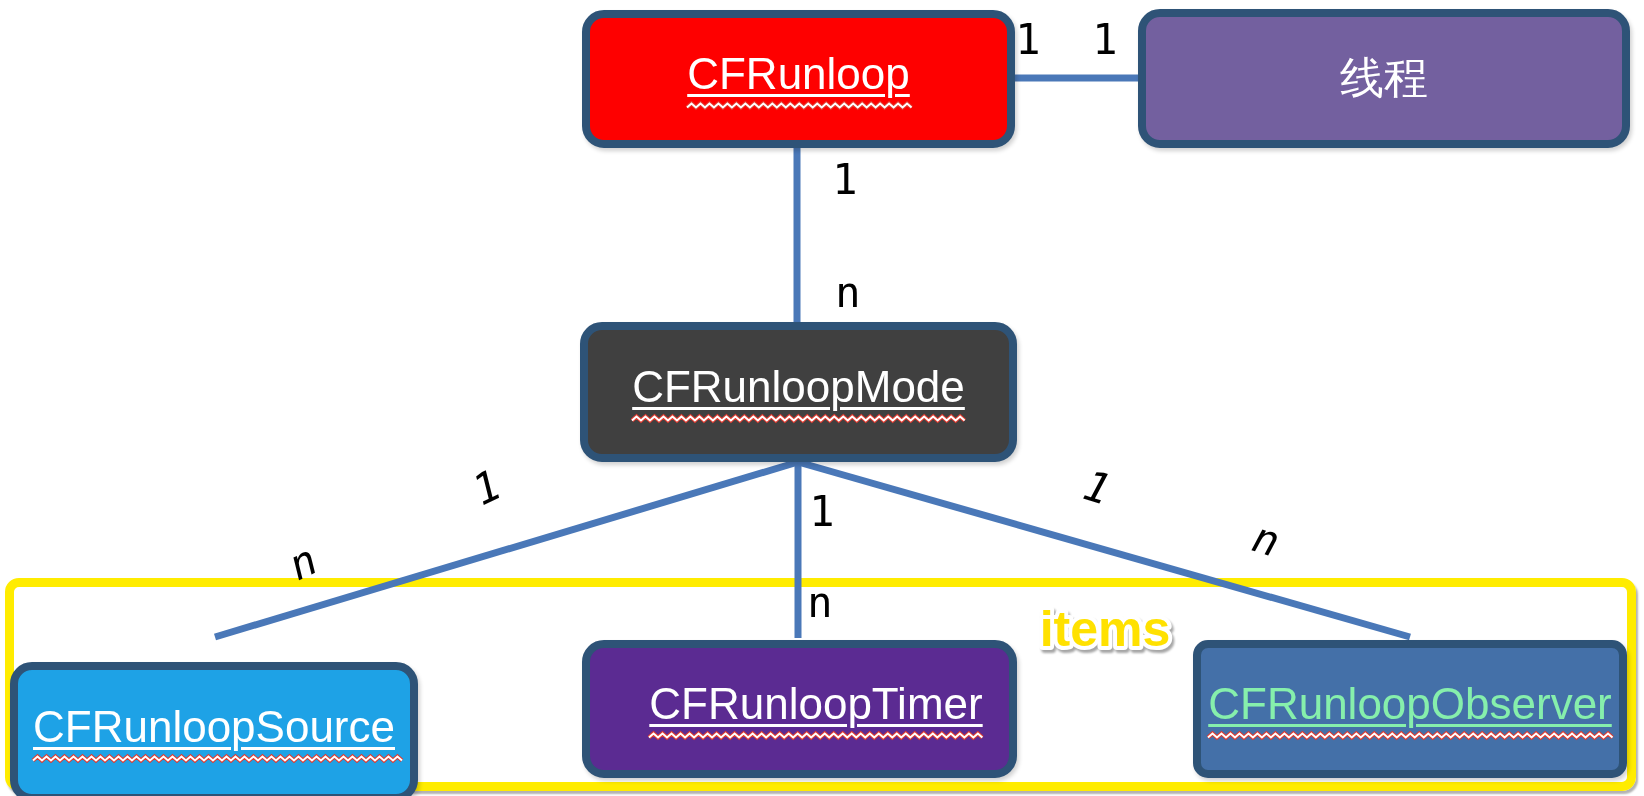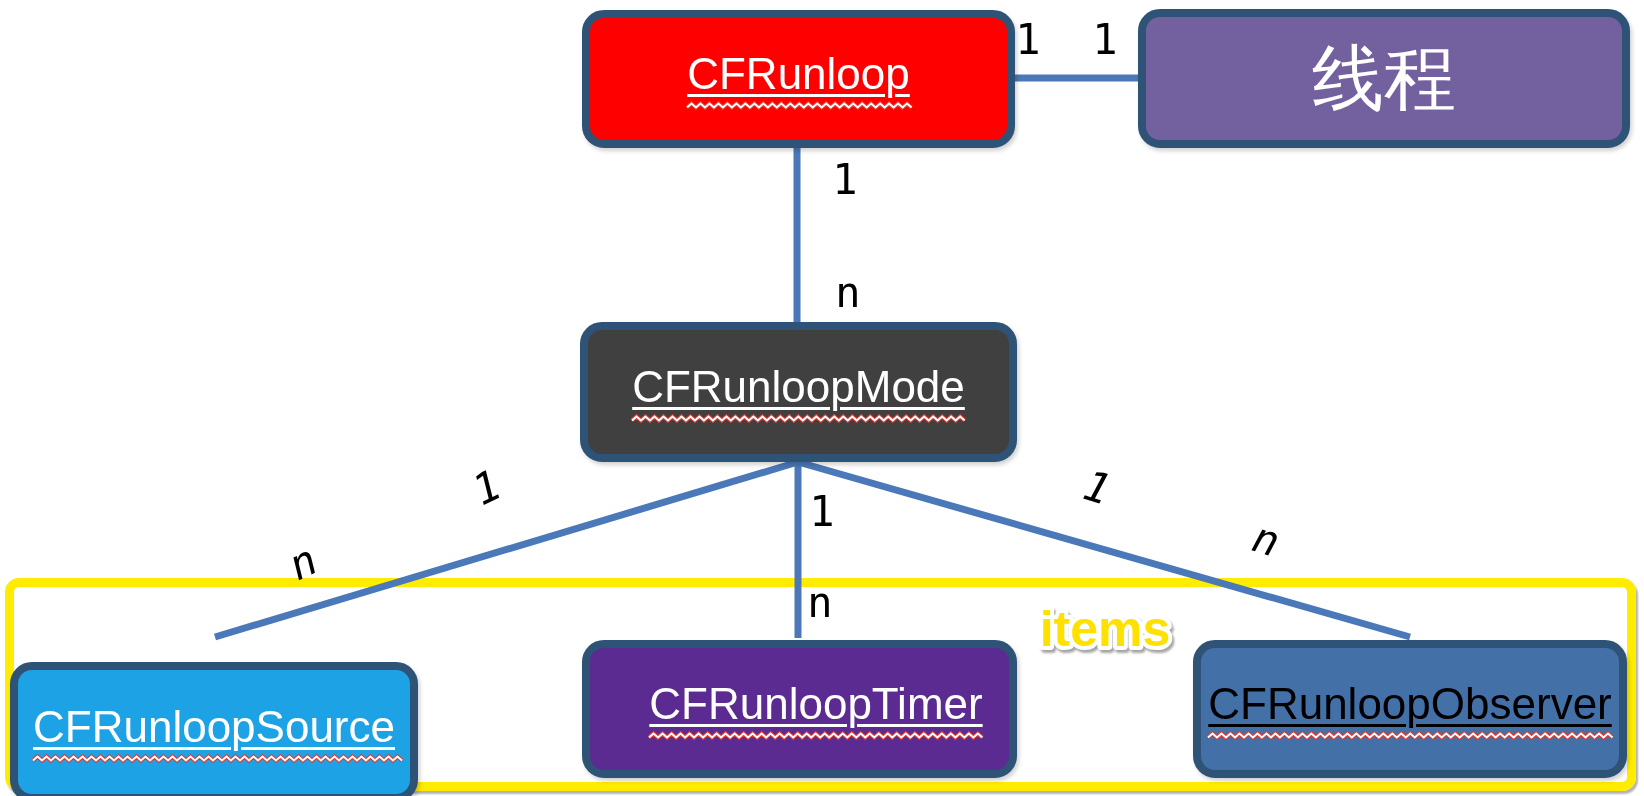--- a/index.html
+++ b/index.html
@@ -16,21 +16,21 @@
   
   svg.edges{position:absolute;left:0;top:0;width:1644px;height:796px;z-index:2;}
   svg.edges line{stroke:#4a78b8;stroke-width:7;}
   
   .node{
     position:absolute;box-sizing:border-box;border:8px solid #701a75;border-radius:22px;
     display:flex;align-items:center;justify-content:center;color:#ffffff;
     font-size:44px;z-index:3;box-shadow:2px 3px 4px rgba(0,0,0,.18);
   }
   #node-cfrunloop{left:582px;top:10px;width:433px;height:138px;}
-  #node-thread  {left:1138px;top:9px;width:492px;height:139px;font-size:72px;}
+  #node-thread  {left:1138px;top:9px;width:492px;height:139px;font-size:44px;}
   #node-mode    {left:580px;top:322px;width:437px;height:140px;}
   #node-source  {left:10px;top:662px;width:408px;height:140px;}
   #node-timer   {left:582px;top:640px;width:435px;height:138px;}
   #node-observer{left:1193px;top:640px;width:434px;height:138px;}
   
   .lbl-wrap{display:inline-flex;flex-direction:column;align-items:stretch;}
   .lbl-text{
     white-space:nowrap;text-decoration:underline;text-decoration-thickness:3px;
     text-underline-offset:5px;line-height:1.15;
   }
@@ -118,21 +118,21 @@
   <div class="node" id="node-timer" style="background-color: rgb(91, 43, 146); border-color: rgb(46, 83, 119); color: rgb(255, 255, 255); padding-left: 33px;">
     <span class="lbl-wrap">
       <span class="lbl-text">CFRunloopTimer</span>
       <svg class="squiggle" preserveAspectRatio="none" viewBox="0 0 333 7">
           <path class="sq-red" d="M0 5.5 L4.5 1.5 L9 5.5 L13.5 1.5 L18 5.5 L22.5 1.5 L27 5.5 L31.5 1.5 L36 5.5 L40.5 1.5 L45 5.5 L49.5 1.5 L54 5.5 L58.5 1.5 L63 5.5 L67.5 1.5 L72 5.5 L76.5 1.5 L81 5.5 L85.5 1.5 L90 5.5 L94.5 1.5 L99 5.5 L103.5 1.5 L108 5.5 L112.5 1.5 L117 5.5 L121.5 1.5 L126 5.5 L130.5 1.5 L135 5.5 L139.5 1.5 L144 5.5 L148.5 1.5 L153 5.5 L157.5 1.5 L162 5.5 L166.5 1.5 L171 5.5 L175.5 1.5 L180 5.5 L184.5 1.5 L189 5.5 L193.5 1.5 L198 5.5 L202.5 1.5 L207 5.5 L211.5 1.5 L216 5.5 L220.5 1.5 L225 5.5 L229.5 1.5 L234 5.5 L238.5 1.5 L243 5.5 L247.5 1.5 L252 5.5 L256.5 1.5 L261 5.5 L265.5 1.5 L270 5.5 L274.5 1.5 L279 5.5 L283.5 1.5 L288 5.5 L292.5 1.5 L297 5.5 L301.5 1.5 L306 5.5 L310.5 1.5 L315 5.5 L319.5 1.5 L324 5.5 L328.5 1.5 L333 5.5" style="stroke: rgb(224, 58, 47);"></path>
           <path class="sq-white" d="M0 5.5 L4.5 1.5 L9 5.5 L13.5 1.5 L18 5.5 L22.5 1.5 L27 5.5 L31.5 1.5 L36 5.5 L40.5 1.5 L45 5.5 L49.5 1.5 L54 5.5 L58.5 1.5 L63 5.5 L67.5 1.5 L72 5.5 L76.5 1.5 L81 5.5 L85.5 1.5 L90 5.5 L94.5 1.5 L99 5.5 L103.5 1.5 L108 5.5 L112.5 1.5 L117 5.5 L121.5 1.5 L126 5.5 L130.5 1.5 L135 5.5 L139.5 1.5 L144 5.5 L148.5 1.5 L153 5.5 L157.5 1.5 L162 5.5 L166.5 1.5 L171 5.5 L175.5 1.5 L180 5.5 L184.5 1.5 L189 5.5 L193.5 1.5 L198 5.5 L202.5 1.5 L207 5.5 L211.5 1.5 L216 5.5 L220.5 1.5 L225 5.5 L229.5 1.5 L234 5.5 L238.5 1.5 L243 5.5 L247.5 1.5 L252 5.5 L256.5 1.5 L261 5.5 L265.5 1.5 L270 5.5 L274.5 1.5 L279 5.5 L283.5 1.5 L288 5.5 L292.5 1.5 L297 5.5 L301.5 1.5 L306 5.5 L310.5 1.5 L315 5.5 L319.5 1.5 L324 5.5 L328.5 1.5 L333 5.5" style="stroke: rgb(255, 255, 255);"></path>
         </svg>
     </span>
   </div>
 
-  <div class="node" id="node-observer" style="background-color: rgb(68, 112, 168); border-color: rgb(46, 83, 119); color: #000000;">
+  <div class="node" id="node-observer" style="background-color: rgb(68, 112, 168); border-color: rgb(46, 83, 119); color: #86efac; border-radius: 15px;">
     <span class="lbl-wrap">
       <span class="lbl-text">CFRunloopObserver</span>
       <svg class="squiggle" preserveAspectRatio="none" viewBox="0 0 404 7">
           <path class="sq-red" d="M0 5.5 L4.5 1.5 L9 5.5 L13.5 1.5 L18 5.5 L22.5 1.5 L27 5.5 L31.5 1.5 L36 5.5 L40.5 1.5 L45 5.5 L49.5 1.5 L54 5.5 L58.5 1.5 L63 5.5 L67.5 1.5 L72 5.5 L76.5 1.5 L81 5.5 L85.5 1.5 L90 5.5 L94.5 1.5 L99 5.5 L103.5 1.5 L108 5.5 L112.5 1.5 L117 5.5 L121.5 1.5 L126 5.5 L130.5 1.5 L135 5.5 L139.5 1.5 L144 5.5 L148.5 1.5 L153 5.5 L157.5 1.5 L162 5.5 L166.5 1.5 L171 5.5 L175.5 1.5 L180 5.5 L184.5 1.5 L189 5.5 L193.5 1.5 L198 5.5 L202.5 1.5 L207 5.5 L211.5 1.5 L216 5.5 L220.5 1.5 L225 5.5 L229.5 1.5 L234 5.5 L238.5 1.5 L243 5.5 L247.5 1.5 L252 5.5 L256.5 1.5 L261 5.5 L265.5 1.5 L270 5.5 L274.5 1.5 L279 5.5 L283.5 1.5 L288 5.5 L292.5 1.5 L297 5.5 L301.5 1.5 L306 5.5 L310.5 1.5 L315 5.5 L319.5 1.5 L324 5.5 L328.5 1.5 L333 5.5 L337.5 1.5 L342 5.5 L346.5 1.5 L351 5.5 L355.5 1.5 L360 5.5 L364.5 1.5 L369 5.5 L373.5 1.5 L378 5.5 L382.5 1.5 L387 5.5 L391.5 1.5 L396 5.5 L400.5 1.5 L405 5.5" style="stroke: rgb(224, 58, 47);"></path>
           <path class="sq-white" d="M0 5.5 L4.5 1.5 L9 5.5 L13.5 1.5 L18 5.5 L22.5 1.5 L27 5.5 L31.5 1.5 L36 5.5 L40.5 1.5 L45 5.5 L49.5 1.5 L54 5.5 L58.5 1.5 L63 5.5 L67.5 1.5 L72 5.5 L76.5 1.5 L81 5.5 L85.5 1.5 L90 5.5 L94.5 1.5 L99 5.5 L103.5 1.5 L108 5.5 L112.5 1.5 L117 5.5 L121.5 1.5 L126 5.5 L130.5 1.5 L135 5.5 L139.5 1.5 L144 5.5 L148.5 1.5 L153 5.5 L157.5 1.5 L162 5.5 L166.5 1.5 L171 5.5 L175.5 1.5 L180 5.5 L184.5 1.5 L189 5.5 L193.5 1.5 L198 5.5 L202.5 1.5 L207 5.5 L211.5 1.5 L216 5.5 L220.5 1.5 L225 5.5 L229.5 1.5 L234 5.5 L238.5 1.5 L243 5.5 L247.5 1.5 L252 5.5 L256.5 1.5 L261 5.5 L265.5 1.5 L270 5.5 L274.5 1.5 L279 5.5 L283.5 1.5 L288 5.5 L292.5 1.5 L297 5.5 L301.5 1.5 L306 5.5 L310.5 1.5 L315 5.5 L319.5 1.5 L324 5.5 L328.5 1.5 L333 5.5 L337.5 1.5 L342 5.5 L346.5 1.5 L351 5.5 L355.5 1.5 L360 5.5 L364.5 1.5 L369 5.5 L373.5 1.5 L378 5.5 L382.5 1.5 L387 5.5 L391.5 1.5 L396 5.5 L400.5 1.5 L405 5.5" style="stroke: rgb(255, 255, 255);"></path>
         </svg>
     </span>
   </div>
 
   <span class="mult" id="m-rt-a" style="color: rgb(0, 0, 0);">1</span>

